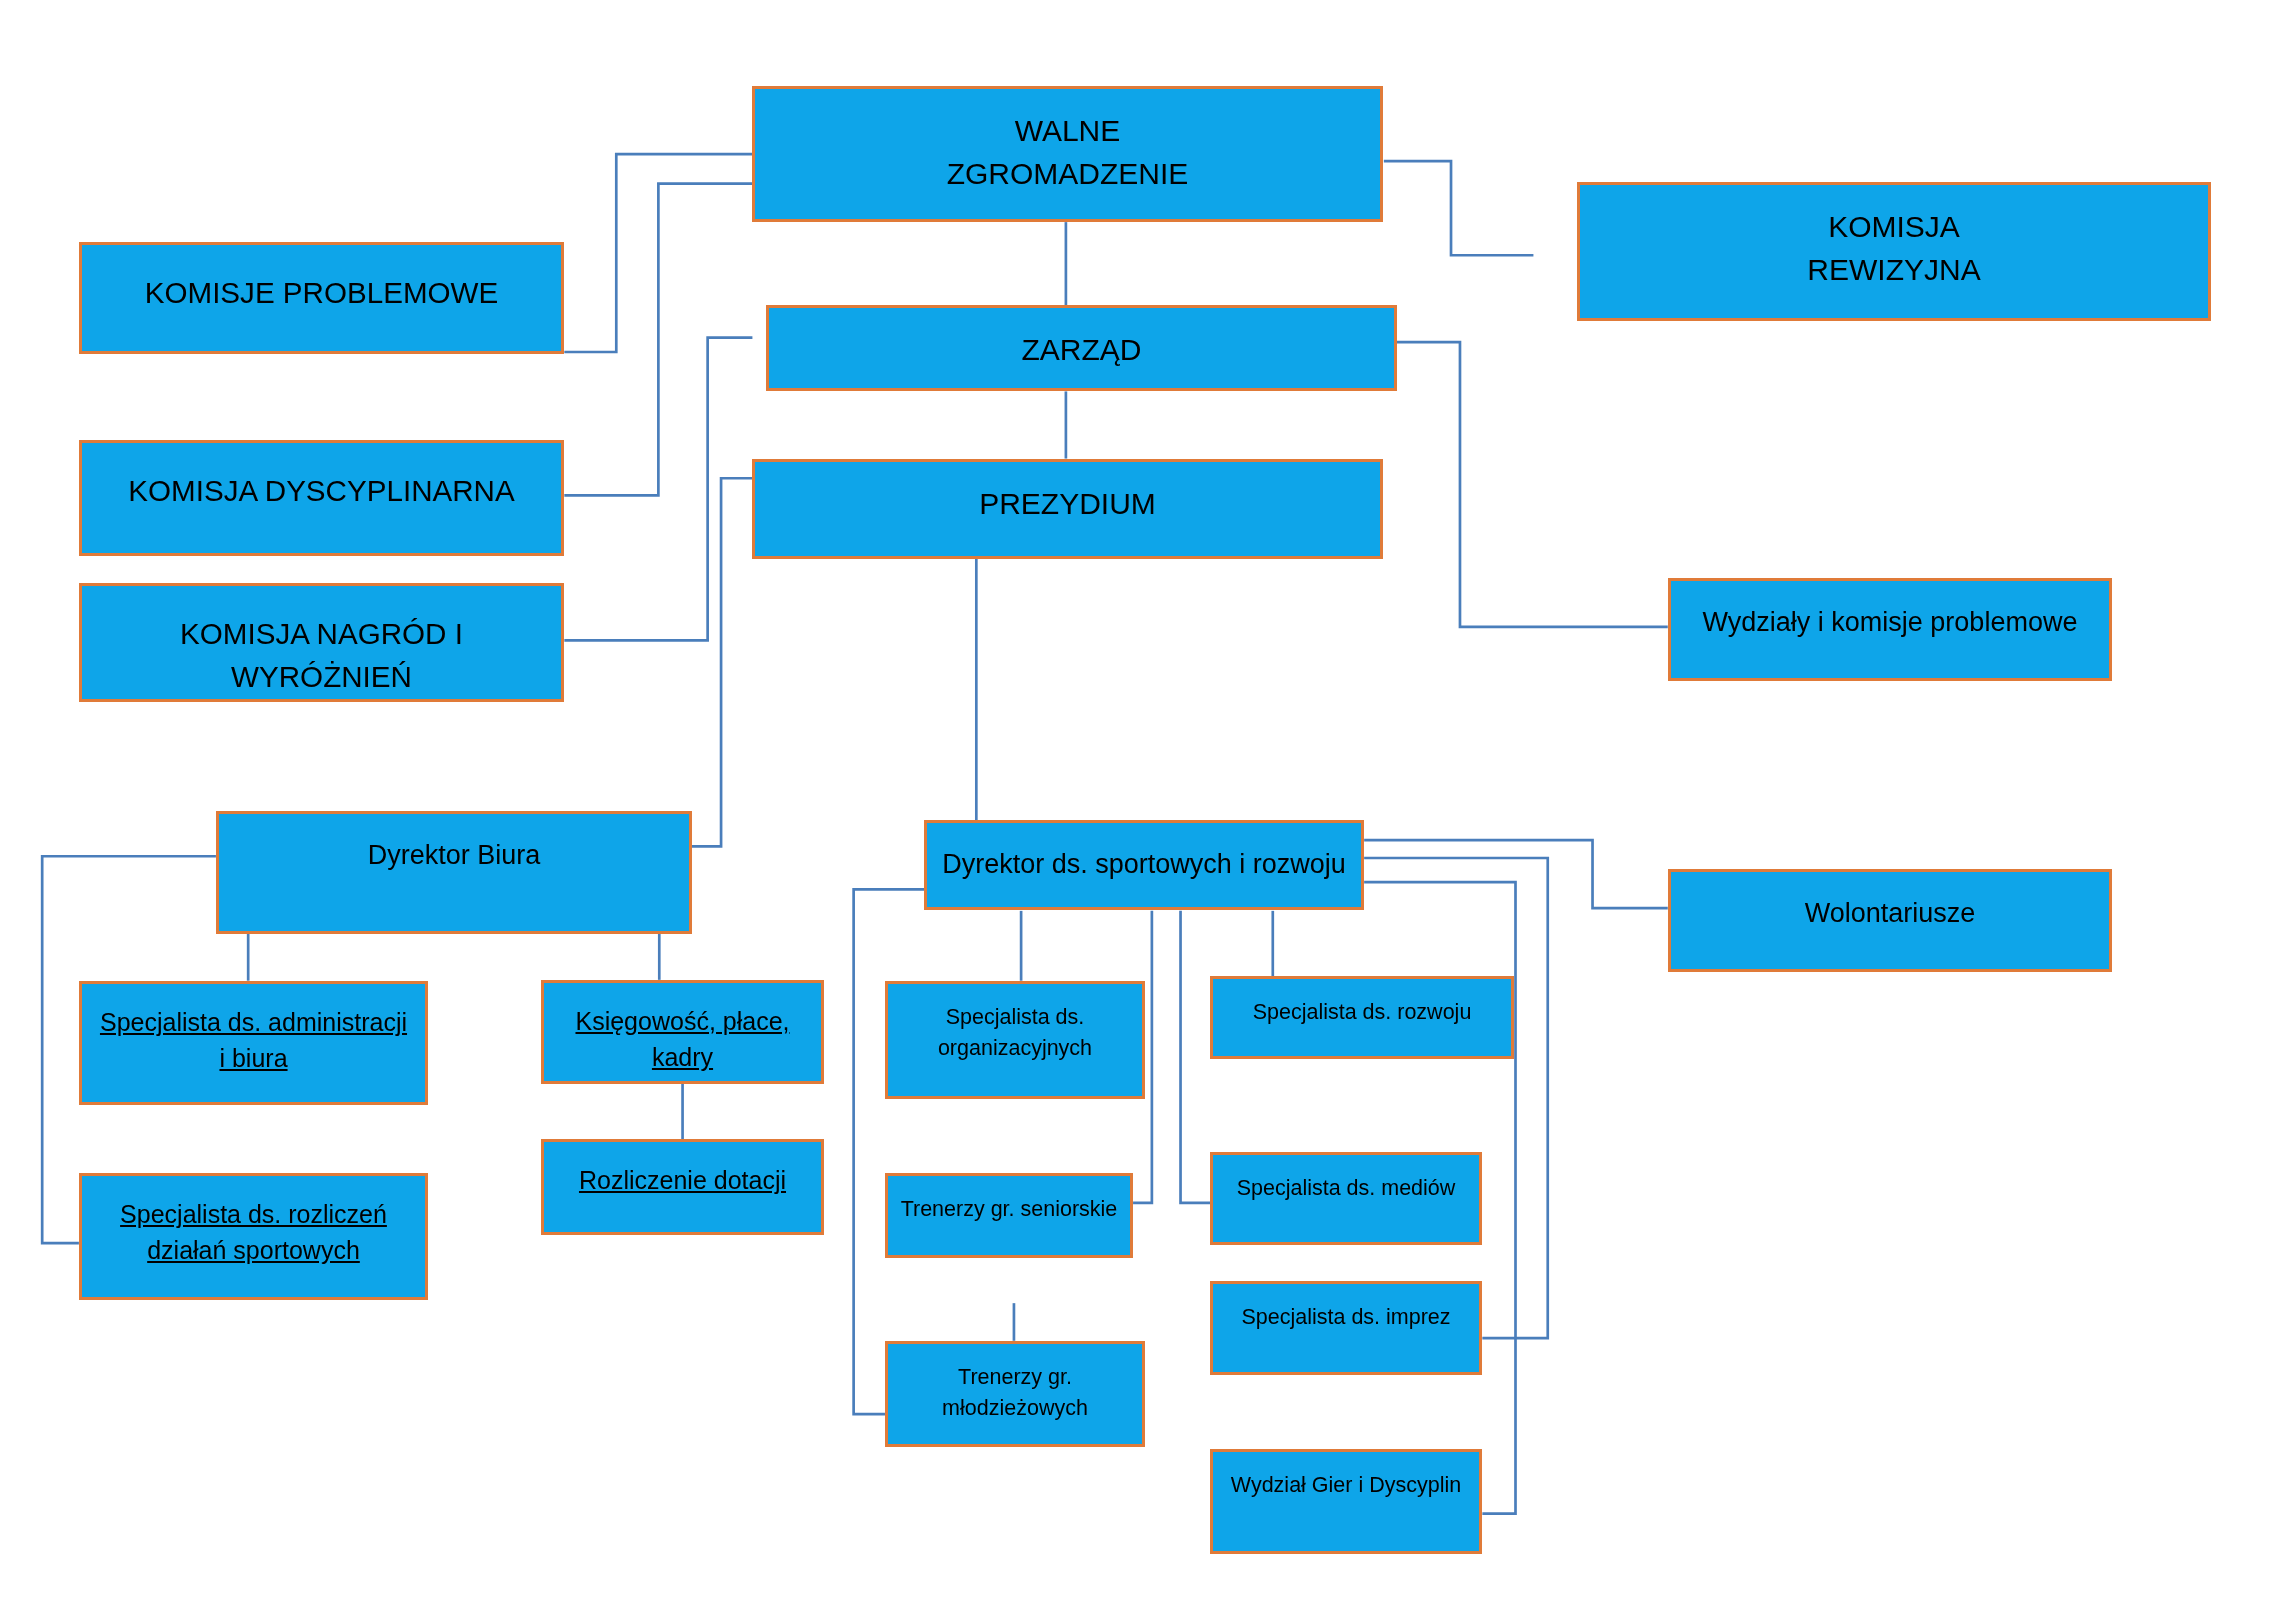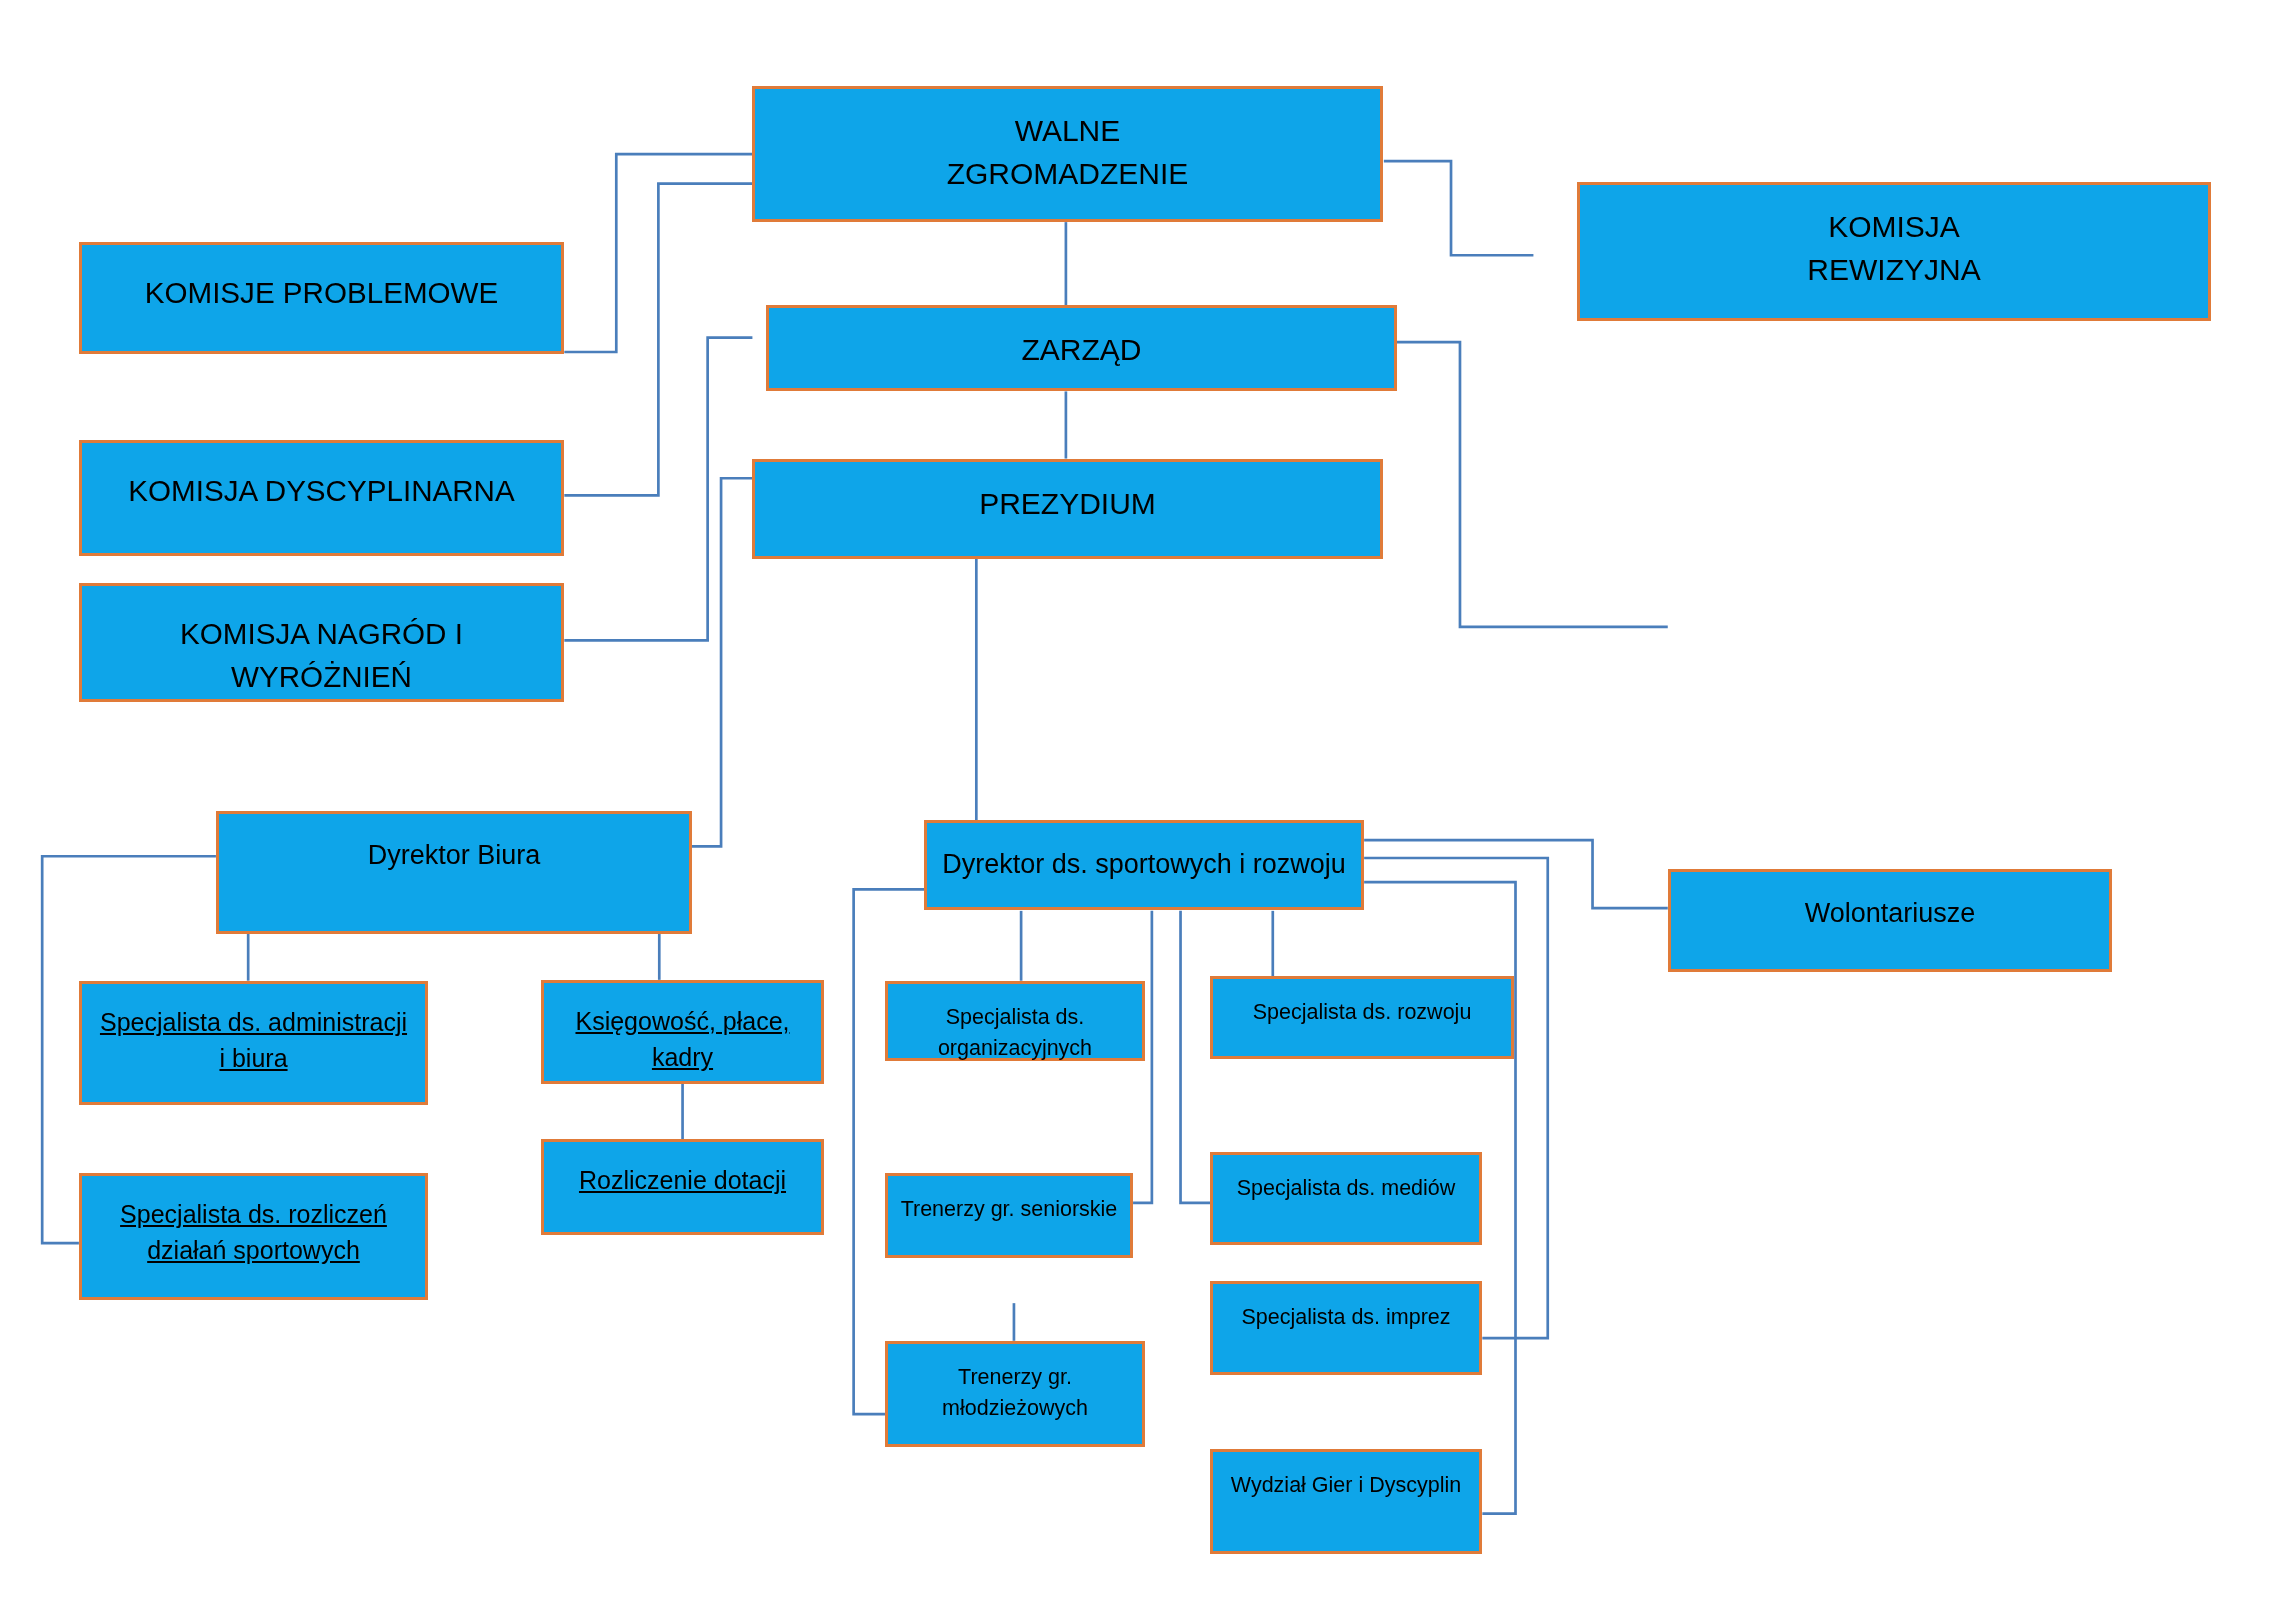--- a/index.html
+++ b/index.html
@@ -127,20 +127,23 @@
 
   <div class="node t-lg" style="left:79px; top:583px; width:485px; height:119px;">
     <span class="label">KOMISJA NAGRÓD I WYRÓŻNIEŃ</span>
   </div>
 
   <div class="node t-xl" style="left:1533px; top:182px; width:634px; height:139px;margin-left:44px;">
     <span class="label">KOMISJA
 REWIZYJNA</span>
   </div>
 
+  <div class="node t-md" style="left:1668px; top:578px; width:444px; height:103px;">
+    <span class="label">Wydziały i komisje problemowe</span>
+  </div>
 
   <div class="node t-md" style="left:1668px; top:869px; width:444px; height:103px;">
     <span class="label">Wolontariusze</span>
   </div>
 
   <div class="node t-md" style="left:216px; top:783px; width:476px; height:123px;margin-top:28px;">
     <span class="label">Dyrektor Biura</span>
   </div>
 
   <div class="node t-sm" style="left:79px; top:981px; width:349px; height:124px;">
@@ -159,21 +162,21 @@
   </div>
 
   <div class="node t-sm" style="left:541px; top:1139px; width:283px; height:96px;">
     <span class="label">Rozliczenie dotacji</span>
   </div>
 
   <div class="node t-md" style="left:924px; top:820px; width:440px; height:90px;">
     <span class="label">Dyrektor ds. sportowych i rozwoju</span>
   </div>
 
-  <div class="node t-xs" style="left:885px; top:981px; width:260px; height:80px;">
+  <div class="node t-xs" style="left:885px; top:981px; width:260px; height:118px;">
     <span class="label">Specjalista ds.
 organizacyjnych</span>
   </div>
 
   <div class="node t-xs" style="left:885px; top:1173px; width:248px; height:85px;">
     <span class="label">Trenerzy gr. seniorskie</span>
   </div>
 
   <div class="node t-xs" style="left:885px; top:1341px; width:260px; height:106px;">
     <span class="label">Trenerzy gr.

